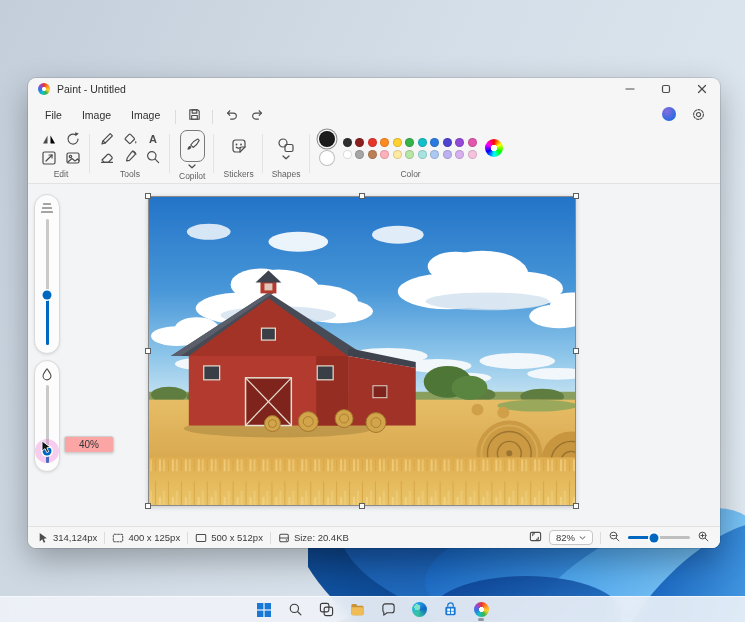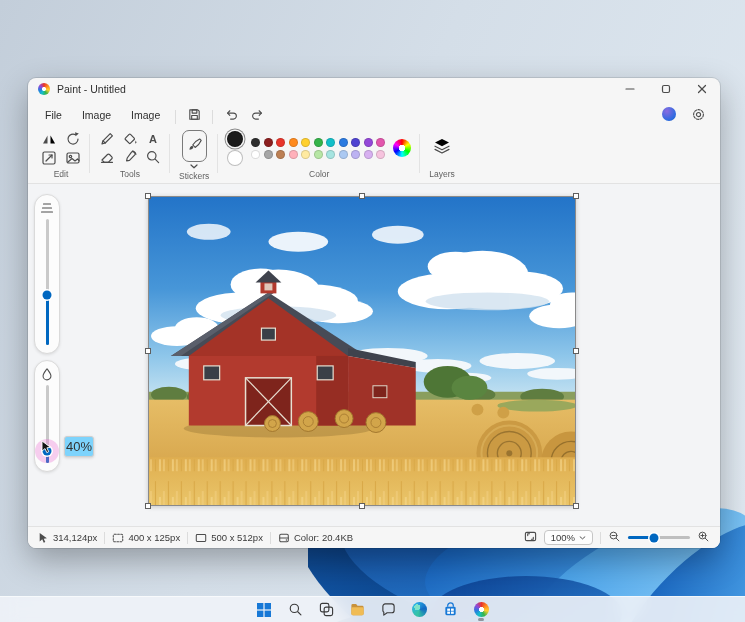--- a/index.html
+++ b/index.html
@@ -69,22 +69,22 @@
 
   .slider-card{position:absolute;width:26px;background:#fcfcfc;border:1px solid #dadada;border-radius:13px;
     box-shadow:0 1px 3px rgba(0,0,0,.10);display:flex;flex-direction:column;align-items:center;padding:6px 0 8px;}
   .card1{left:6px;top:10px;height:160px;} .card2{left:6px;top:176px;height:112px;}
   .vtrack{position:relative;width:3px;flex:1;background:#c9c9c9;border-radius:2px;margin-top:4px;}
   .vfill{position:absolute;left:0;right:0;bottom:0;border-radius:2px;}
   .vthumb{position:absolute;left:50%;width:9px;height:9px;border-radius:50%;
     transform:translate(-50%,-50%);box-shadow:0 0 0 1.5px #fff;}
   .glow-ring{position:absolute;left:50%;width:24px;height:24px;transform:translate(-50%,-50%);
     border-radius:50%;background:rgba(233,106,208,.32);}
-  .tooltip{position:absolute;left:36px;top:252px;background:#7dd3fc;border:1px solid #cfcfcf;border-radius:3px;
-    padding:2px 1px;font-size:13px;color:#333;box-shadow:0 1px 3px rgba(0,0,0,.15);z-index:5;}
+  .tooltip{position:absolute;left:36px;top:252px;background:#fca5a5;border:1px solid #cfcfcf;border-radius:3px;
+    padding:2px 14px;font-size:10px;color:#333;box-shadow:0 1px 3px rgba(0,0,0,.15);z-index:5;}
   .cursor-svg{position:absolute;left:13px;top:256px;z-index:6;}
 
   
   .statusbar{height:22px;border-top:1px solid #e2e2e2;background:#f6f6f6;display:flex;align-items:center;
     font-size:9.5px;color:#3a3a3a;padding:0 10px;gap:7px;flex:0 0 auto;}
   .sb-item{display:flex;align-items:center;gap:4px;white-space:nowrap;}
   .sb-div{width:1px;height:12px;background:#dcdcdc;}
   .sb-right{margin-left:auto;display:flex;align-items:center;gap:7px;}
   .zoom-box{display:flex;align-items:center;gap:4px;border:1px solid #c6c6c6;border-radius:4px;
     padding:1px 6px;background:#fdfdfd;}
@@ -267,24 +267,52 @@
               <svg class="ic" width="15" height="18" viewBox="0 0 16 18">
                 <path d="M13.5,1.5 c-2.6,1.2 -5.8,3.8 -7.4,6.4 l2.6,2.6 c2.6,-1.6 5.2,-4.8 6.4,-7.4 Z"></path>
                 <path class="f" d="M5.6,8.8 c-1.9,0.3 -2.8,2 -3,4.2 2.2,-0.2 3.9,-1.1 4.2,-3 Z"></path>
               </svg>
             </div>
             <svg class="ic" width="8" height="5" viewBox="0 0 8 5">
                 <polyline points="1,1 4,3.8 7,1"></polyline>
               </svg>
           </div>
         </div>
+        <span class="rlabel">Copilot</span>
+      </div>
+
+      <div class="rgroup">
+        <div class="ricons">
+          <div>
+            <svg class="ic" width="18" height="18" viewBox="0 0 18 18">
+              <path d="M3,5.5 a2.5,2.5 0 0 1 2.5,-2.5 h7 a2.5,2.5 0 0 1 2.5,2.5 v4.5 l-5,5 h-4.5 a2.5,2.5 0 0 1 -2.5,-2.5 Z"></path>
+              <path d="M15,10 h-3 a2,2 0 0 0 -2,2 v3"></path>
+              <circle class="f" cx="6.5" cy="7.5" r="0.9"></circle>
+                <circle class="f" cx="11" cy="7.5" r="0.9"></circle>
+              <path d="M6.3,10.2 q2,1.6 4,0.2"></path>
+            </svg>
+          </div>
+        </div>
         <span class="rlabel">Stickers</span>
       </div>
 
-
+      <div class="rgroup">
+        <div class="ricons">
+          <div class="istack">
+            <svg class="ic" width="18" height="16" viewBox="0 0 18 16">
+                <circle cx="6" cy="6" r="4"></circle>
+                <rect x="8" y="7.5" width="8" height="7" rx="1.5"></rect>
+              </svg>
+            <svg class="ic" width="8" height="5" viewBox="0 0 8 5">
+                <polyline points="1,1 4,3.8 7,1"></polyline>
+              </svg>
+          </div>
+        </div>
+        <span class="rlabel">Shapes</span>
+      </div>
 
       <div class="rgroup">
         <div class="ricons" style="gap:8px;">
           <div class="swcol">
             <span class="big-circle sel" style="background: rgb(28, 28, 28);"></span>
             <span class="big-circle" style="background: rgb(255, 255, 255);"></span>
           </div>
           <div class="dot-grid">
             <span class="dot" style="background: rgb(46, 46, 46);"></span>
             <span class="dot" style="background: rgb(140, 31, 31);"></span>
@@ -308,32 +336,20 @@
             <span class="dot" style="background: rgb(188, 178, 242);"></span>
             <span class="dot" style="background: rgb(215, 176, 240);"></span>
             <span class="dot" style="background: rgb(246, 195, 222);"></span>
           </div>
           <span class="wheel"></span>
         </div>
         <span class="rlabel">Color</span>
       </div>
 
 
-      <div class="rgroup">
-        <div class="ricons">
-          <div>
-            <svg class="ic" width="18" height="18" viewBox="0 0 18 18">
-              <polygon points="9,2 16,5.6 9,9.2 2,5.6"></polygon>
-              <polyline points="2,9.2 9,12.8 16,9.2"></polyline>
-              <polyline points="2,12.4 9,16 16,12.4"></polyline>
-            </svg>
-          </div>
-        </div>
-        <span class="rlabel">Layers</span>
-      </div>
 
     </div>
 
     <div class="content">
 
       <div class="slider-card card1">
         <svg class="ic" width="14" height="14" viewBox="0 0 14 14">
           <line x1="3.5" y1="3" x2="10.5" y2="3" stroke-width="1"></line>
           <line x1="2.5" y1="7" x2="11.5" y2="7" stroke-width="1.8"></line>
           <line x1="1.5" y1="11" x2="12.5" y2="11" stroke-width="2.6"></line>
@@ -517,32 +533,32 @@
           </svg>
         <span>500 x 512px</span>
       </div>
       <div class="sb-div"></div>
       <div class="sb-item">
         <svg class="ic" width="12" height="12" viewBox="0 0 14 14">
             <rect x="2" y="2.5" width="10" height="9" rx="1.5"></rect>
             <line x1="2" y1="7" x2="12" y2="7"></line>
             <circle class="f" cx="9.8" cy="9.3" r="0.8"></circle>
           </svg>
-        <span>Color: 20.4KB</span>
+        <span>Size: 20.4KB</span>
       </div>
       <div class="sb-right">
         <div>
           <svg class="ic" width="13" height="13" viewBox="0 0 14 14">
               <rect x="1.5" y="2.5" width="11" height="9" rx="1.5"></rect>
               <polyline points="4,6 4,4 6,4"></polyline>
               <polyline points="10,8 10,10 8,10"></polyline>
             </svg>
         </div>
         <div class="zoom-box">
-          <span>100%</span>
+          <span>82%</span>
           <svg class="ic" width="7" height="4" viewBox="0 0 8 5">
               <polyline points="1,1 4,3.6 7,1"></polyline>
             </svg>
         </div>
         <div class="sb-div"></div>
         <div>
           <svg class="ic" width="13" height="13" viewBox="0 0 16 16">
               <circle cx="6.8" cy="6.8" r="4.2"></circle>
               <line x1="10.2" y1="10.2" x2="13.4" y2="13.4"></line>
               <line x1="4.8" y1="6.8" x2="8.8" y2="6.8"></line>

